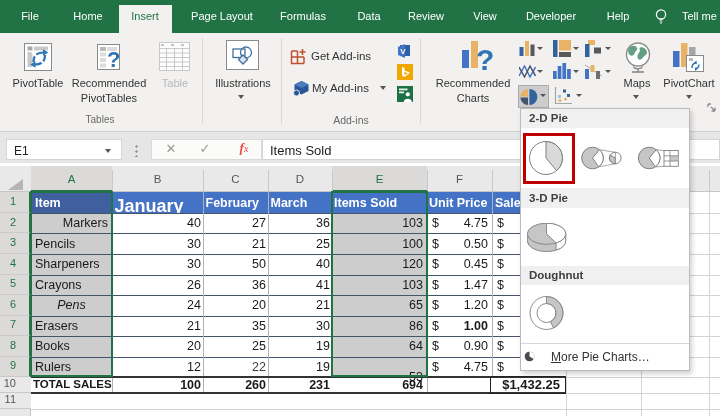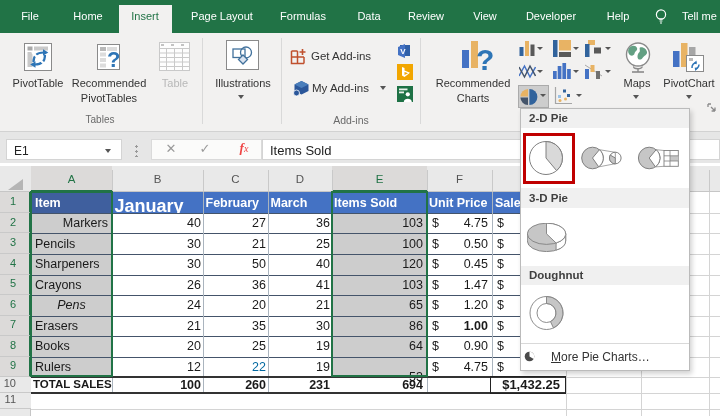--- a/index.html
+++ b/index.html
@@ -341,21 +341,21 @@
 <div class="ab" style="left:203px;top:339.45px;width:65px;font-size:12.5px;color:#1a1a1a;text-align:right;padding:0 2px;white-space:nowrap;overflow:hidden;">25</div>
 <div class="ab" style="left:268px;top:339.45px;width:64px;font-size:12.5px;color:#1a1a1a;text-align:right;padding:0 2px;white-space:nowrap;overflow:hidden;">19</div>
 <div class="ab" style="left:332px;top:339.45px;width:95px;font-size:12.5px;color:#1a1a1a;text-align:right;padding:0 4px;white-space:nowrap;overflow:hidden;">64</div>
 <div class="ab" style="left:432px;top:339.45px;width:20px;font-size:12.5px;color:#1a1a1a;text-align:left;padding:0 0px;white-space:nowrap;overflow:hidden;">$</div>
 <div class="ab" style="left:427px;top:339.45px;width:65px;font-size:12.5px;color:#1a1a1a;text-align:right;padding:0 4px;white-space:nowrap;overflow:hidden;">0.90</div>
 <div class="ab" style="left:497px;top:339.45px;width:20px;font-size:12.5px;color:#1a1a1a;text-align:left;padding:0 0px;white-space:nowrap;overflow:hidden;">$</div>
 <div class="ab" style="left:31px;top:356.7px;width:81px;height:20.30000000000001px;background:#cdcdcd;"></div>
 <div class="ab" style="left:332px;top:356.7px;width:95px;height:20.30000000000001px;background:#cdcdcd;"></div>
 <div class="ab" style="left:31px;top:359.85px;width:81px;font-size:12.5px;color:#1a1a1a;text-align:left;padding:0 4px;white-space:nowrap;overflow:hidden;">Rulers</div>
 <div class="ab" style="left:112px;top:359.85px;width:91px;font-size:12.5px;color:#1a1a1a;text-align:right;padding:0 2px;white-space:nowrap;overflow:hidden;">12</div>
-<div class="ab" style="left:203px;top:359.85px;width:65px;font-size:12.5px;color:#0369a1;text-align:right;padding:0 2px;white-space:nowrap;overflow:hidden;">22</div>
+<div class="ab" style="left:203px;top:359.85px;width:65px;font-size:12.5px;color:#404040;text-align:right;padding:0 2px;white-space:nowrap;overflow:hidden;">22</div>
 <div class="ab" style="left:268px;top:359.85px;width:64px;font-size:12.5px;color:#1a1a1a;text-align:right;padding:0 2px;white-space:nowrap;overflow:hidden;">19</div>
 <div class="ab" style="left:332px;top:359.85px;width:95px;font-size:12.5px;color:#1a1a1a;text-align:right;padding:0 4px;white-space:nowrap;overflow:hidden;margin-top:10px;">53</div>
 <div class="ab" style="left:432px;top:359.85px;width:20px;font-size:12.5px;color:#1a1a1a;text-align:left;padding:0 0px;white-space:nowrap;overflow:hidden;">$</div>
 <div class="ab" style="left:427px;top:359.85px;width:65px;font-size:12.5px;color:#1a1a1a;text-align:right;padding:0 4px;white-space:nowrap;overflow:hidden;">4.75</div>
 <div class="ab" style="left:497px;top:359.85px;width:20px;font-size:12.5px;color:#1a1a1a;text-align:left;padding:0 0px;white-space:nowrap;overflow:hidden;">$</div>
 <div class="ab" style="left:31px;top:377.85px;width:81px;font-size:11.5px;color:#1a1a1a;font-weight:bold;text-align:left;padding:0 2px;white-space:nowrap;">TOTAL SALES</div>
 <div class="ab" style="left:112px;top:377.85px;width:91px;font-size:12.5px;color:#1a1a1a;font-weight:bold;text-align:right;padding:0 2px;white-space:nowrap;overflow:hidden;">100</div>
 <div class="ab" style="left:203px;top:377.85px;width:65px;font-size:12.5px;color:#1a1a1a;font-weight:bold;text-align:right;padding:0 2px;white-space:nowrap;overflow:hidden;">260</div>
 <div class="ab" style="left:268px;top:377.85px;width:64px;font-size:12.5px;color:#1a1a1a;font-weight:bold;text-align:right;padding:0 2px;white-space:nowrap;overflow:hidden;">231</div>
 <div class="ab" style="left:332px;top:377.85px;width:95px;font-size:12.5px;color:#1a1a1a;font-weight:bold;text-align:right;padding:0 4px;white-space:nowrap;overflow:hidden;">694</div>

